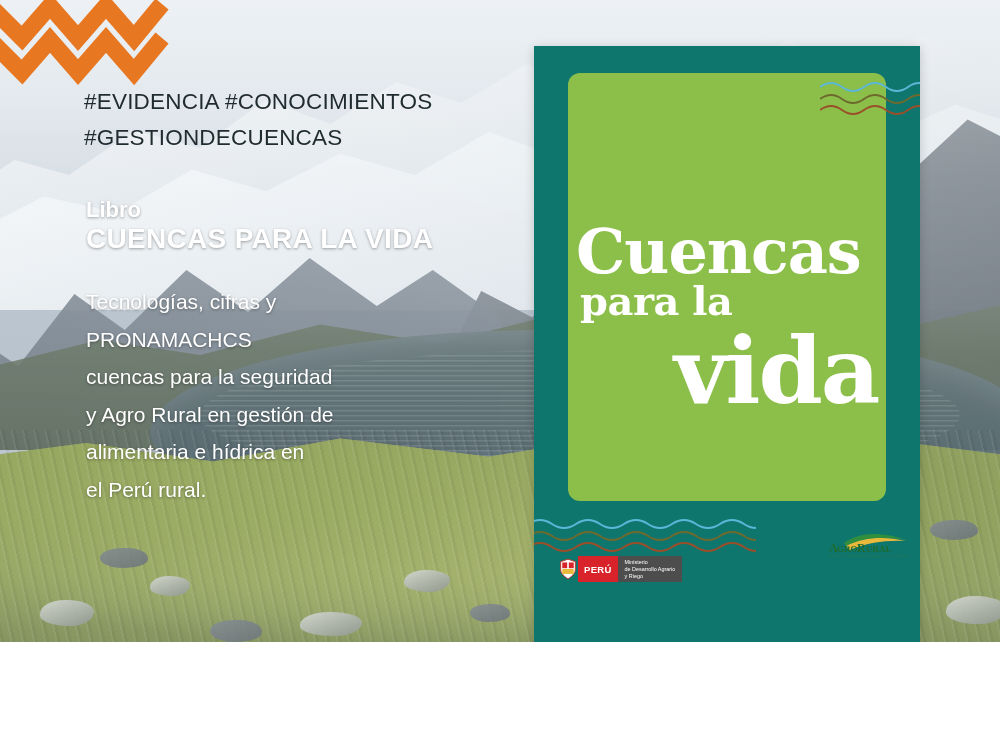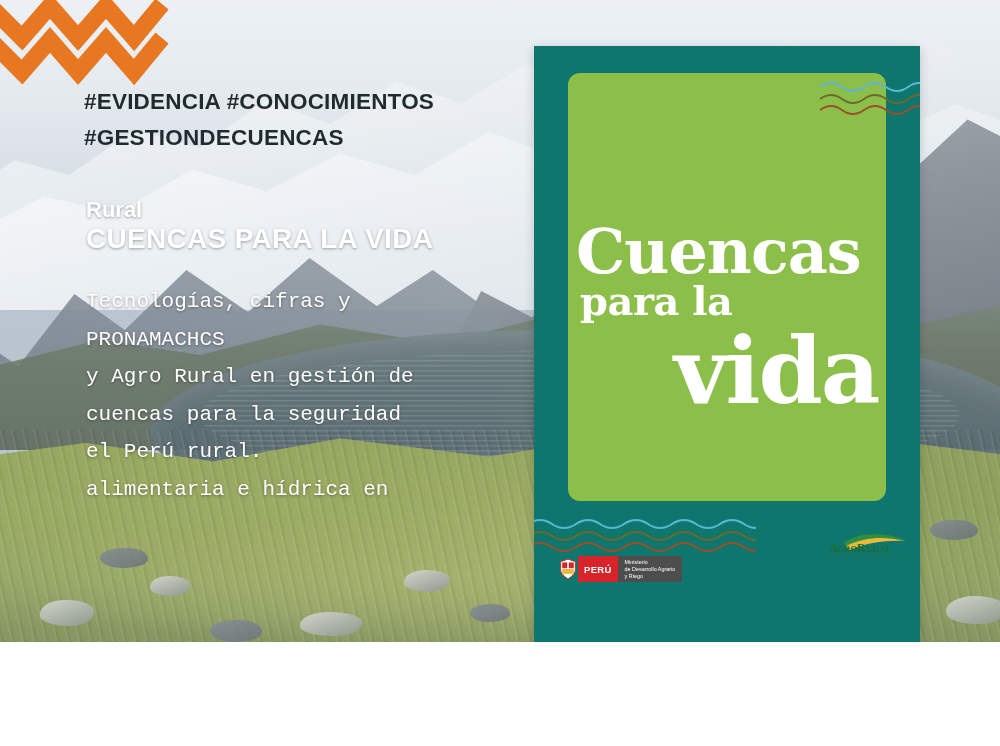--- a/index.html
+++ b/index.html
@@ -76,29 +76,29 @@
         background:linear-gradient(160deg,#7e8790,#626b74);opacity:.85;}
   .photoHaze{position:absolute;left:0;top:0;width:1000px;height:642px;
         background:linear-gradient(180deg,rgba(255,255,255,.26) 0%,rgba(255,255,255,.10) 28%,
                    rgba(255,255,255,0) 55%,rgba(255,255,255,.06) 100%);}
 
   
   .zig{position:absolute;left:0;top:0;width:170px;height:88px;}
 
   
   .hashtags{position:absolute;left:84px;top:84px;width:430px;
-     color:#1f2b2e;font-weight:bold;font-size:22.5px;line-height:36px;letter-spacing:.2px;}
+     color:#1f2b2e;font-weight:normal;font-size:22.5px;line-height:36px;letter-spacing:.2px;}
   .hashtags .h2{display:block;}
   .bookLabelWrap{position:absolute;left:86px;top:196px;width:430px;color:#ffffff;
      text-shadow:0 1px 3px rgba(0,0,0,.35);}
   .bookLabel{font-size:22px;font-weight:bold;line-height:28px;}
   .bookTitle{font-size:28px;font-weight:bold;line-height:30px;letter-spacing:.3px;}
   .blurb{position:absolute;left:86px;top:283px;width:400px;color:#ffffff;
      font-size:21px;line-height:37.5px;font-weight:400;
-     text-shadow:0 1px 3px rgba(0,0,0,.38);font-family:Liberation Mono, monospace;}
+     text-shadow:0 1px 3px rgba(0,0,0,.38);}
   .blurb span{display:block;white-space:nowrap;}
 
   
   .cover{position:absolute;left:534px;top:46px;width:386px;height:659px;background:#0f766e;
      box-shadow:0 2px 10px rgba(0,0,0,.18);overflow:hidden;}
   .coverGreen{position:absolute;left:34px;top:27px;width:318px;height:428px;
      background:#8cbf4a;border-radius:12px;}
   .covTitle{position:absolute;left:34px;top:27px;width:330px;height:428px;overflow:visible;
      color:#ffffff;font-family:"DejaVu Serif", serif;font-weight:bold;pointer-events:none;}
   .cw1{position:absolute;left:8px;top:148px;font-size:62px;line-height:62px;letter-spacing:-1px;}
@@ -155,31 +155,31 @@
     <polyline points="-6,10 22,38 50,6 78,38 106,6 134,38 162,4" fill="none" stroke="#E87722" stroke-width="17" stroke-linejoin="miter"></polyline>
     <polyline points="-6,44 22,72 50,40 78,72 106,40 134,72 162,38" fill="none" stroke="#E87722" stroke-width="17" stroke-linejoin="miter"></polyline>
   </svg>
 
   <div class="hashtags">
     <span class="h2">#EVIDENCIA   #CONOCIMIENTOS</span>
     <span class="h2">#GESTIONDECUENCAS</span>
   </div>
 
   <div class="bookLabelWrap">
-    <div class="bookLabel">Rural</div>
+    <div class="bookLabel">Libro</div>
     <div class="bookTitle">CUENCAS PARA LA VIDA</div>
   </div>
 
   <div class="blurb">
     <span>Tecnologías, cifras y</span>
     <span>PRONAMACHCS</span>
+    <span>cuencas para la seguridad</span>
     <span>y Agro Rural en gestión de</span>
-    <span>cuencas para la seguridad</span>
+    <span>alimentaria e hídrica en</span>
     <span>el Perú rural.</span>
-    <span>alimentaria e hídrica en</span>
   </div>
 
   <div class="cover">
     <div class="coverGreen"></div>
 
     <svg class="waveTop" viewBox="0 0 130 40">
       <path d="M0 8 Q11 0 22 8 T44 8 T66 8 T88 8 T110 8 T132 8" fill="none" stroke="#5BB6D8" stroke-width="2.1"></path>
       <path d="M0 20 Q11 12 22 20 T44 20 T66 20 T88 20 T110 20 T132 20" fill="none" stroke="#6E6A2E" stroke-width="2.1"></path>
       <path d="M0 31 Q11 23 22 31 T44 31 T66 31 T88 31 T110 31 T132 31" fill="none" stroke="#9A4F2A" stroke-width="2.1"></path>
     </svg>

